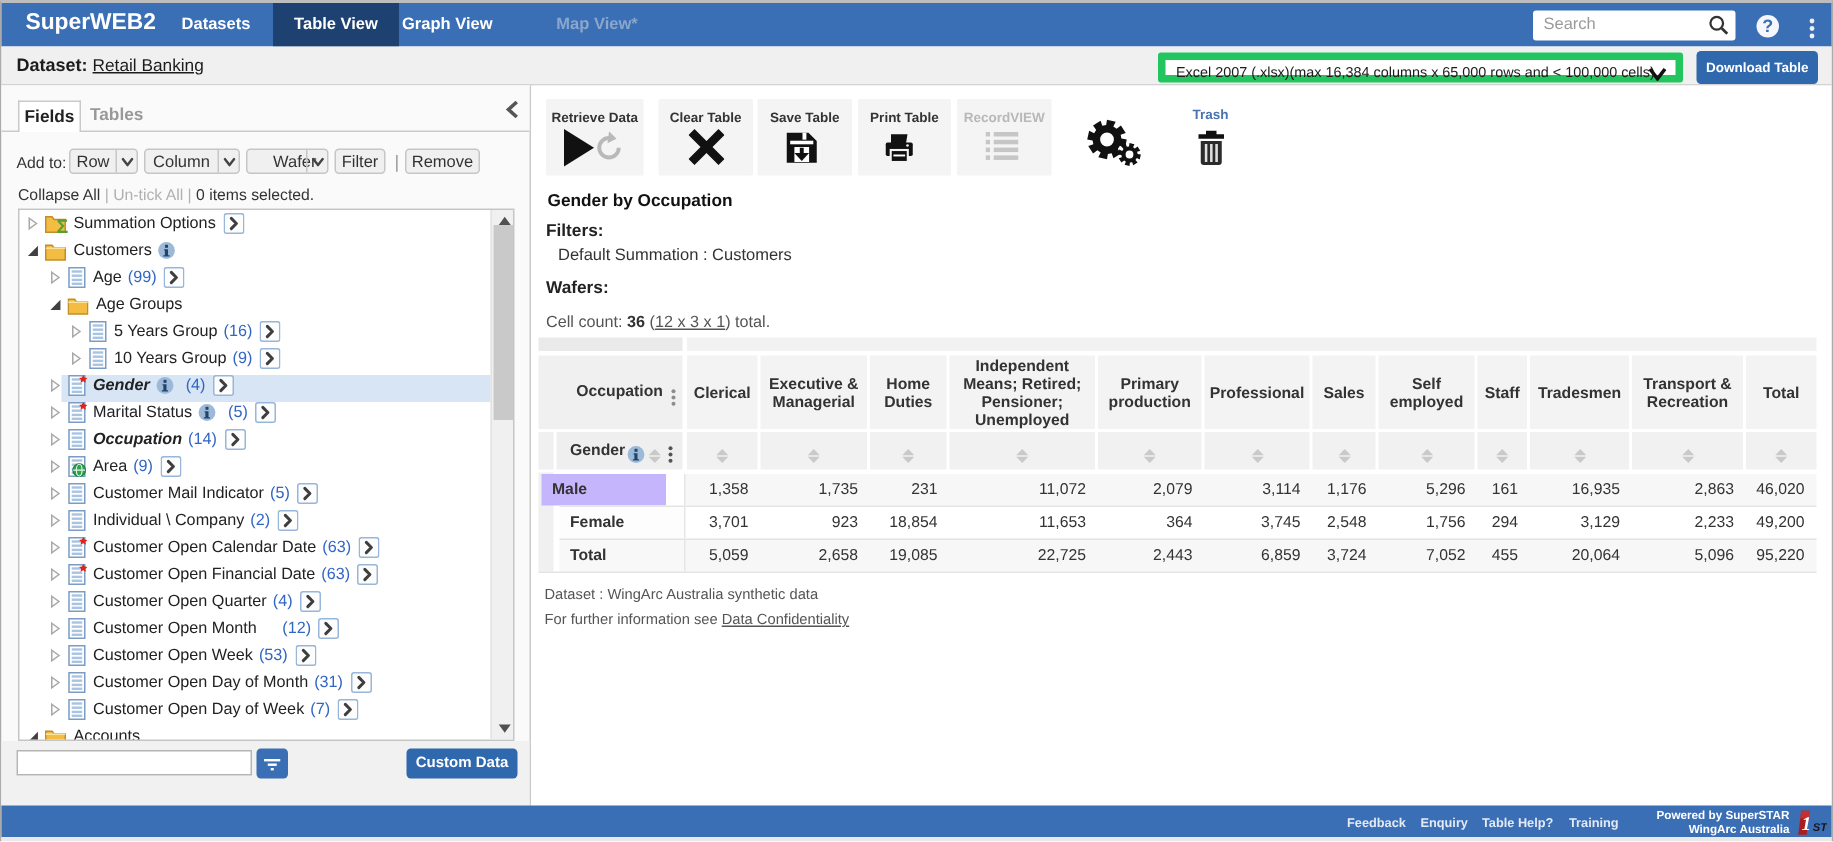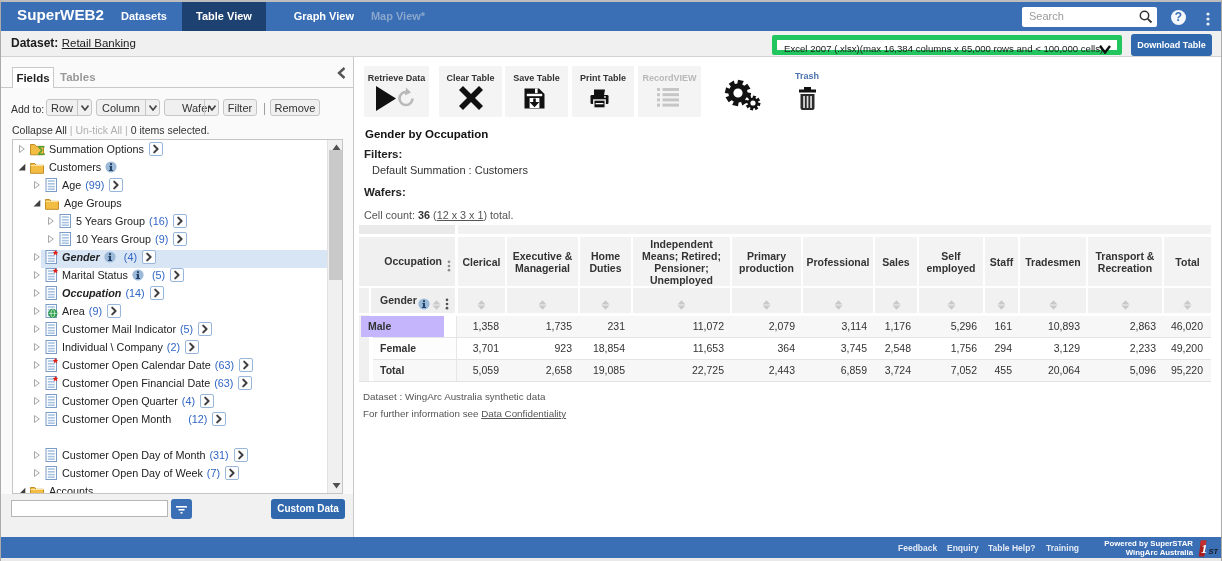--- a/index.html
+++ b/index.html
@@ -6,21 +6,21 @@
 body{font-family:"Liberation Sans",sans-serif;color:#333;position:relative}
 .abs{position:absolute}
 </style></head>
 <body>
 <div class="abs" style="left:0;top:0;width:1222px;height:561px;border-left:1px solid #ababab;border-right:1px solid #ababab;border-top:2px solid #bdbdbd;background:#fff">
 
 <div class="abs" style="left:0;top:0;width:1220px;height:29px;background:#3a6eb5">
 <div class="abs" style="left:16px;top:4px;color:#fff;font-size:15.2px;font-weight:bold">SuperWEB2</div>
 <div class="abs" style="left:107px;top:0;width:72px;height:29px;line-height:29px;text-align:center;color:#fff;font-size:11px;font-weight:bold">Datasets</div>
 <div class="abs" style="left:181px;top:0;width:84px;height:29px;line-height:29px;text-align:center;color:#fff;font-size:11px;font-weight:bold;background:#1d4170">Table View</div>
-<div class="abs" style="left:267px;top:0;width:86px;height:29px;line-height:29px;text-align:right;color:#fff;font-size:11px;font-weight:bold">Graph View</div>
+<div class="abs" style="left:267px;top:0;width:86px;height:29px;line-height:29px;text-align:left;color:#fff;font-size:11px;font-weight:bold">Graph View</div>
 <div class="abs" style="left:357px;top:0;width:80px;height:29px;line-height:29px;text-align:center;color:#8aa7cd;font-size:11px;font-weight:bold">Map View*</div>
 <div class="abs" style="left:1021px;top:5px;width:135px;height:20px;background:#fff;border-radius:2px">
         <span style="position:absolute;left:7px;top:3px;font-size:11px;color:#9a9a9a">Search</span>
         <svg class="abs" style="right:4px;top:3px" width="14" height="14" viewBox="0 0 14 14">
           <circle cx="5.5" cy="5.5" r="4.2" fill="none" stroke="#333" stroke-width="1.5"></circle>
           <line x1="8.8" y1="8.8" x2="12.5" y2="12.5" stroke="#333" stroke-width="1.8"></line>
         </svg>
       </div>
 <div class="abs" style="left:1170px;top:8px;width:15px;height:15px;border-radius:50%;background:#f4f7fb;color:#3a6eb5;font-size:12px;font-weight:bold;text-align:center;line-height:15px">?</div>
 <svg class="abs" style="left:1205px;top:10px" width="4" height="14" viewBox="0 0 4 14">
@@ -349,20 +349,38 @@
           </svg>
           <svg width="13" height="14" viewBox="0 0 13 14" style="flex:none;margin-right:4px">
             <rect x="1" y="0.5" width="10.5" height="13" fill="#fff" stroke="#7a9cc6"></rect>
             <rect x="2.8" y="2.2" width="7" height="1.6" fill="#a9c4e2"></rect>
             <rect x="2.8" y="5.0" width="7" height="1.6" fill="#a9c4e2"></rect>
             <rect x="2.8" y="7.8" width="7" height="1.6" fill="#a9c4e2"></rect>
             <rect x="2.8" y="10.4" width="7" height="1.6" fill="#a9c4e2"></rect>
           </svg>
           <span>Customer Open Month</span>
           <span style="color:#3166c4;margin-left:17px">(12)</span>
+          <svg width="14" height="14" viewBox="0 0 14 14" style="flex:none;margin-left:5px">
+            <rect x="0.5" y="0.5" width="13" height="13" rx="1.5" fill="#fdfdfd" stroke="#97b6d9"></rect>
+            <path d="M5.2,3.6 L8.6,7 L5.2,10.4" fill="none" stroke="#3e3e3e" stroke-width="2" stroke-linecap="round" stroke-linejoin="round"></path>
+          </svg>
+        </div>
+<div class="abs" style="left:20px;top:288px;height:18px;display:flex;align-items:center;font-size:10.8px;color:#222;white-space:nowrap">
+          <svg width="8" height="10" viewBox="0 0 8 10" style="flex:none;margin-right:4px">
+            <path d="M1.5,1.5 L6.3,5 L1.5,8.5 z" fill="#fcfcfc" stroke="#a8a8a8"></path>
+          </svg>
+          <svg width="13" height="14" viewBox="0 0 13 14" style="flex:none;margin-right:4px">
+            <rect x="1" y="0.5" width="10.5" height="13" fill="#fff" stroke="#7a9cc6"></rect>
+            <rect x="2.8" y="2.2" width="7" height="1.6" fill="#a9c4e2"></rect>
+            <rect x="2.8" y="5.0" width="7" height="1.6" fill="#a9c4e2"></rect>
+            <rect x="2.8" y="7.8" width="7" height="1.6" fill="#a9c4e2"></rect>
+            <rect x="2.8" y="10.4" width="7" height="1.6" fill="#a9c4e2"></rect>
+          </svg>
+          <span>Customer Open Week</span>
+          <span style="color:#3166c4;margin-left:4px">(53)</span>
           <svg width="14" height="14" viewBox="0 0 14 14" style="flex:none;margin-left:5px">
             <rect x="0.5" y="0.5" width="13" height="13" rx="1.5" fill="#fdfdfd" stroke="#97b6d9"></rect>
             <path d="M5.2,3.6 L8.6,7 L5.2,10.4" fill="none" stroke="#3e3e3e" stroke-width="2" stroke-linecap="round" stroke-linejoin="round"></path>
           </svg>
         </div>
 <div class="abs" style="left:20px;top:306px;height:18px;display:flex;align-items:center;font-size:10.8px;color:#222;white-space:nowrap">
           <svg width="8" height="10" viewBox="0 0 8 10" style="flex:none;margin-right:4px">
             <path d="M1.5,1.5 L6.3,5 L1.5,8.5 z" fill="#fcfcfc" stroke="#a8a8a8"></path>
           </svg>
           <svg width="13" height="14" viewBox="0 0 13 14" style="flex:none;margin-right:4px">
@@ -626,21 +644,21 @@
 <div class="abs" style="left:101px;top:259px;width:755px;height:21px;background:#f7f7f7;border-left:1px solid #e6e6e6"></div>
 <div class="abs" style="left:82px;top:258px;width:62px;height:22px;text-align:right;font-size:10.5px;color:#333;line-height:22px">1,358</div>
 <div class="abs" style="left:155px;top:258px;width:62px;height:22px;text-align:right;font-size:10.5px;color:#333;line-height:22px">1,735</div>
 <div class="abs" style="left:208px;top:258px;width:62px;height:22px;text-align:right;font-size:10.5px;color:#333;line-height:22px">231</div>
 <div class="abs" style="left:307px;top:258px;width:62px;height:22px;text-align:right;font-size:10.5px;color:#333;line-height:22px">11,072</div>
 <div class="abs" style="left:378px;top:258px;width:62px;height:22px;text-align:right;font-size:10.5px;color:#333;line-height:22px">2,079</div>
 <div class="abs" style="left:450px;top:258px;width:62px;height:22px;text-align:right;font-size:10.5px;color:#333;line-height:22px">3,114</div>
 <div class="abs" style="left:494px;top:258px;width:62px;height:22px;text-align:right;font-size:10.5px;color:#333;line-height:22px">1,176</div>
 <div class="abs" style="left:560px;top:258px;width:62px;height:22px;text-align:right;font-size:10.5px;color:#333;line-height:22px">5,296</div>
 <div class="abs" style="left:595px;top:258px;width:62px;height:22px;text-align:right;font-size:10.5px;color:#333;line-height:22px">161</div>
-<div class="abs" style="left:663px;top:258px;width:62px;height:22px;text-align:right;font-size:10.5px;color:#333;line-height:22px">10,893</div>
+<div class="abs" style="left:663px;top:258px;width:62px;height:22px;text-align:right;font-size:10.5px;color:#333;line-height:22px">16,935</div>
 <div class="abs" style="left:739px;top:258px;width:62px;height:22px;text-align:right;font-size:10.5px;color:#333;line-height:22px">2,863</div>
 <div class="abs" style="left:786px;top:258px;width:62px;height:22px;text-align:right;font-size:10.5px;color:#333;line-height:22px">46,020</div>
 <div class="abs" style="left:18px;top:280px;width:83px;height:22px;background:#fdfdfd;border-top:1px solid #e4e4e4;font-size:10.5px;font-weight:bold;color:#333;line-height:21px;padding-left:7px">Female</div>
 <div class="abs" style="left:101px;top:280px;width:755px;height:22px;background:#ffffff;border-top:1px solid #e4e4e4;border-left:1px solid #e6e6e6"></div>
 <div class="abs" style="left:82px;top:280px;width:62px;height:22px;text-align:right;font-size:10.5px;color:#333;line-height:22px">3,701</div>
 <div class="abs" style="left:155px;top:280px;width:62px;height:22px;text-align:right;font-size:10.5px;color:#333;line-height:22px">923</div>
 <div class="abs" style="left:208px;top:280px;width:62px;height:22px;text-align:right;font-size:10.5px;color:#333;line-height:22px">18,854</div>
 <div class="abs" style="left:307px;top:280px;width:62px;height:22px;text-align:right;font-size:10.5px;color:#333;line-height:22px">11,653</div>
 <div class="abs" style="left:378px;top:280px;width:62px;height:22px;text-align:right;font-size:10.5px;color:#333;line-height:22px">364</div>
 <div class="abs" style="left:450px;top:280px;width:62px;height:22px;text-align:right;font-size:10.5px;color:#333;line-height:22px">3,745</div>

